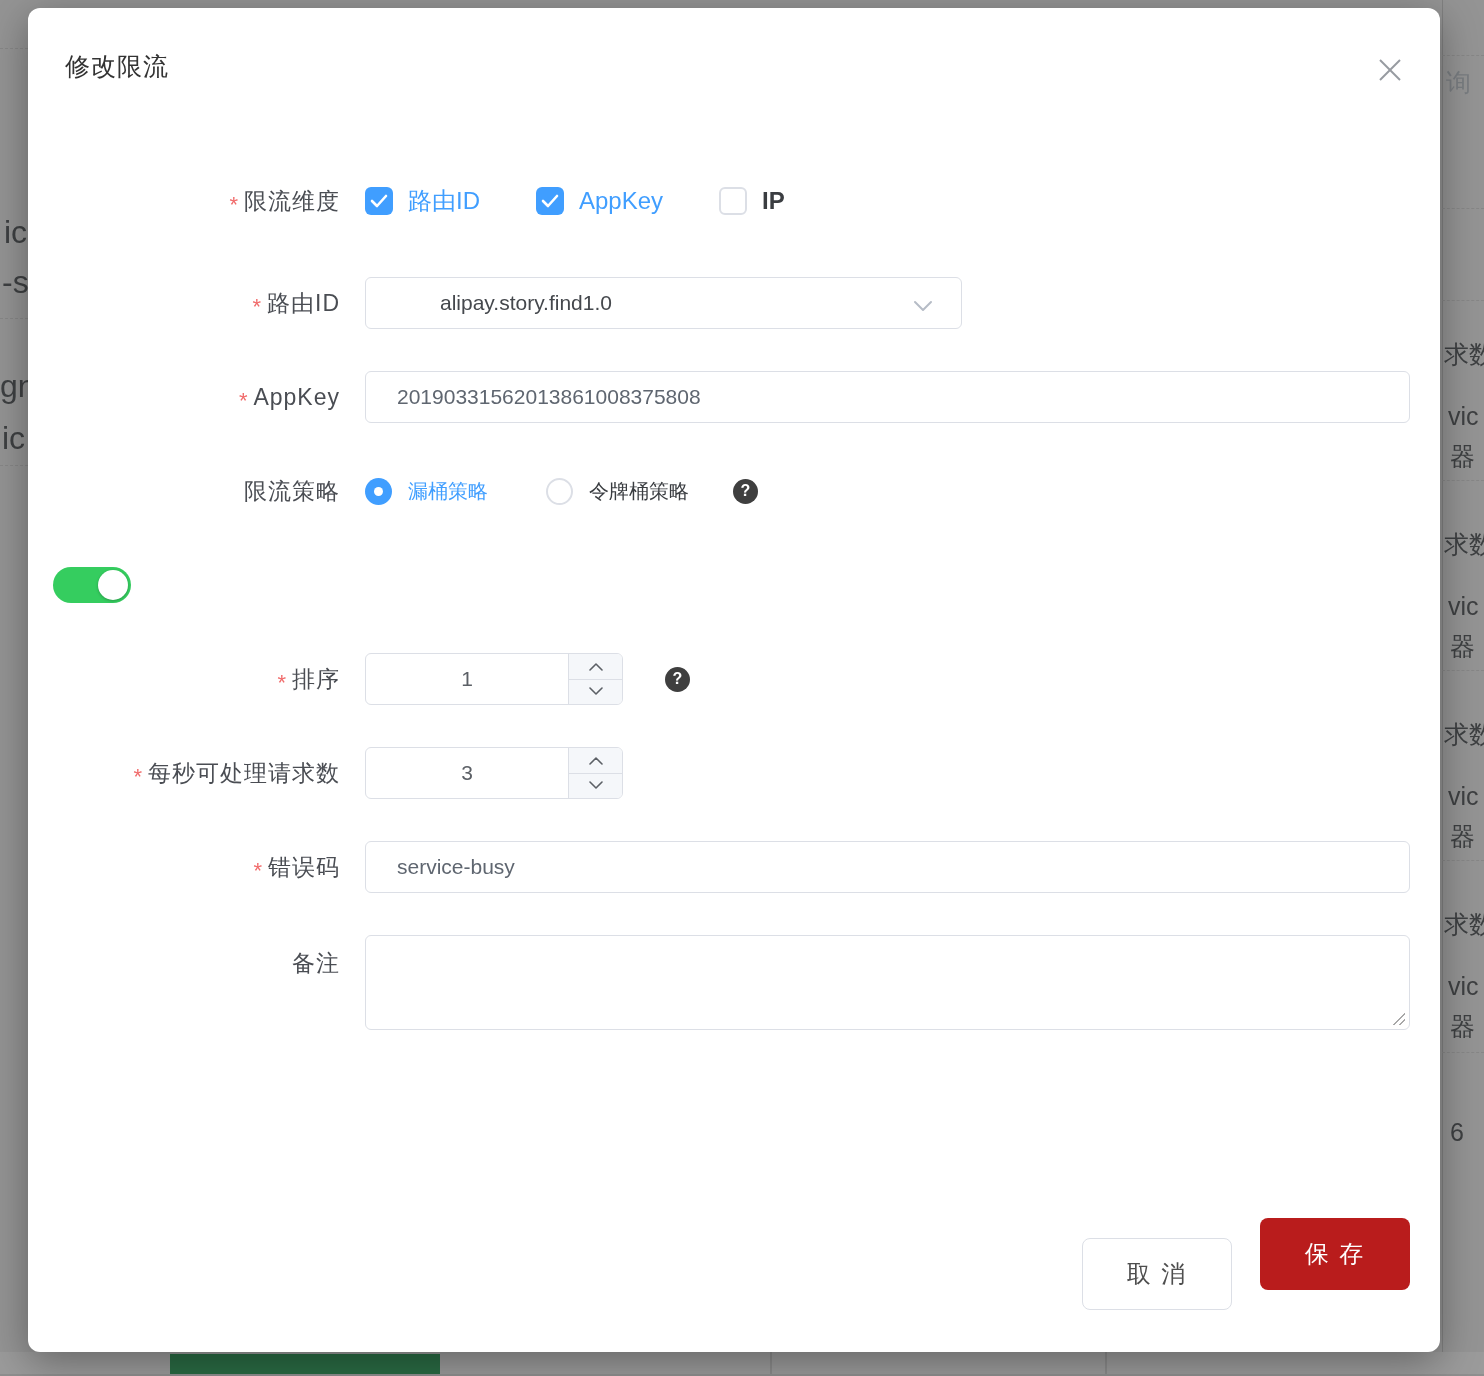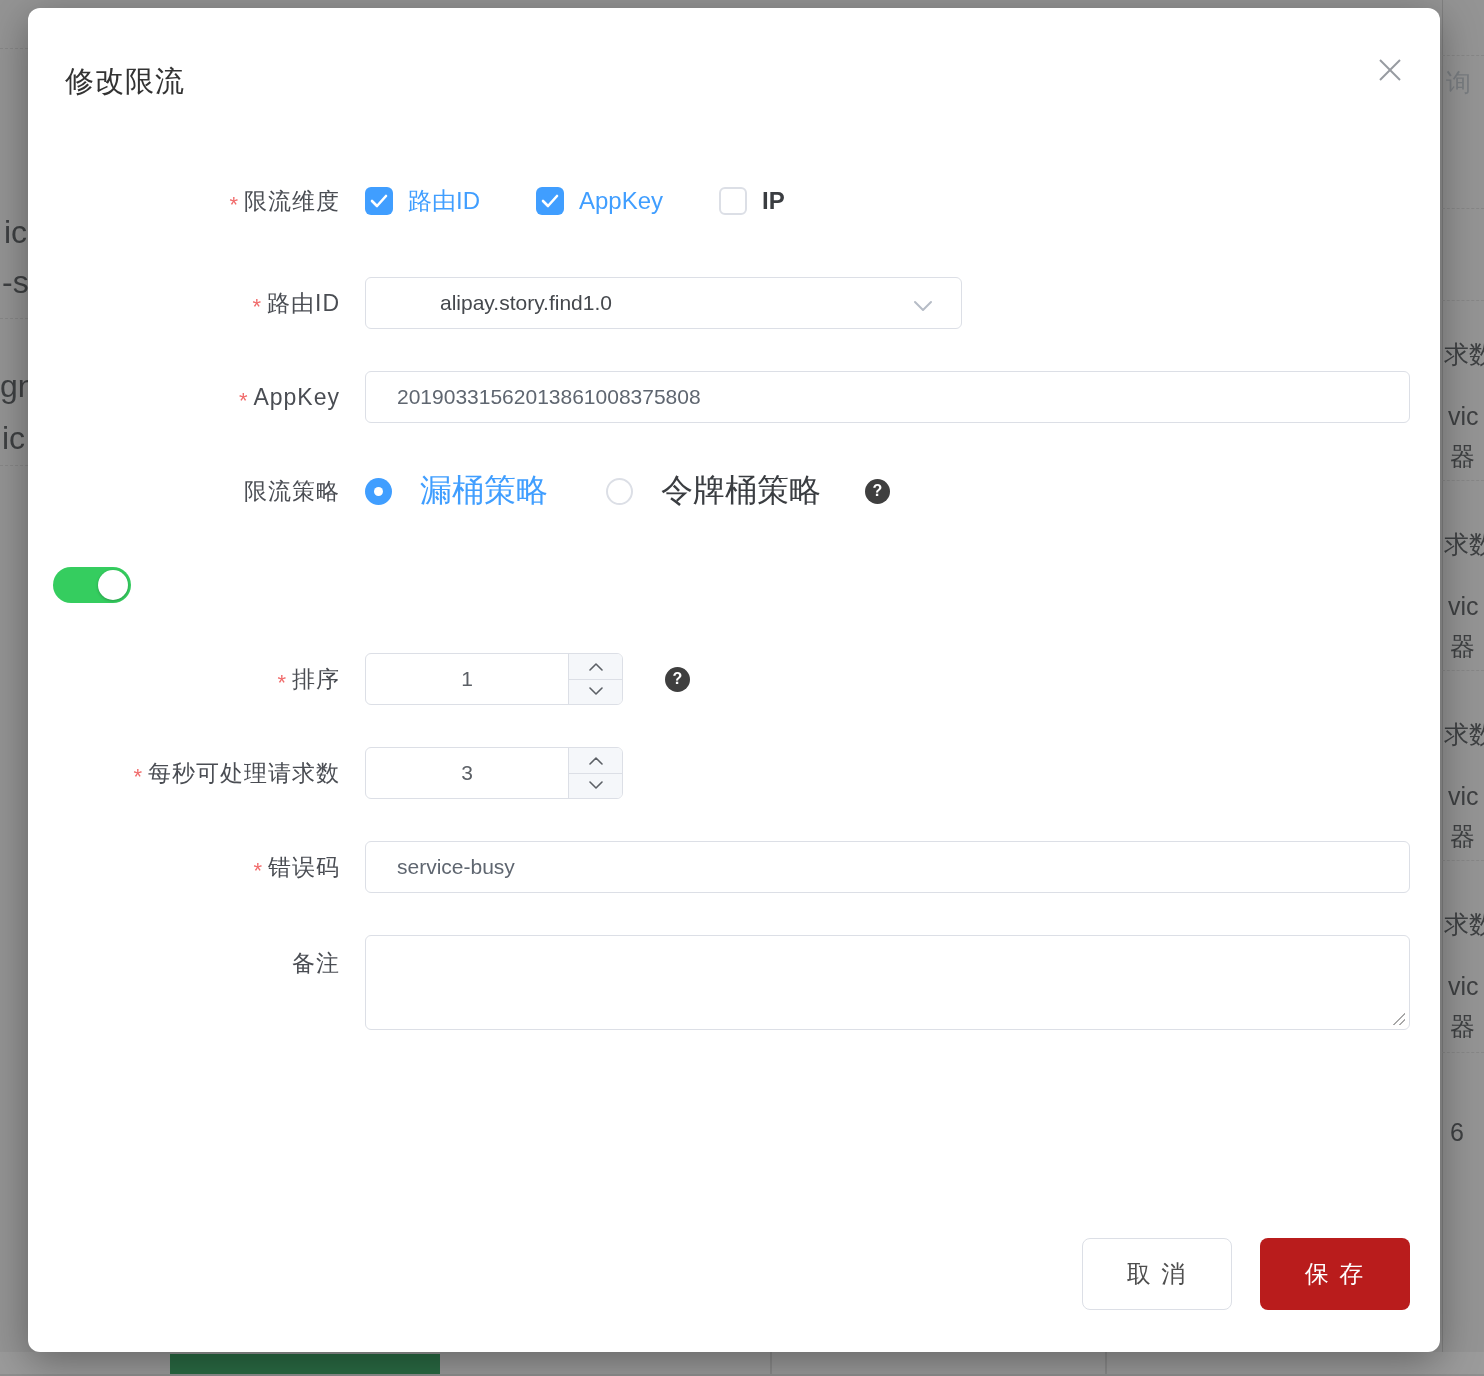--- a/index.html
+++ b/index.html
@@ -21,21 +21,21 @@
   .bottom-edge { position:absolute; left:0; top:1374px; width:1484px; height:2px; background:#8f8f8f; }
   .green-bar { position:absolute; left:170px; top:1354px; width:270px; height:22px; }
   .bstrip-div { position:absolute; top:1352px; width:2px; height:24px; background:#8b8b8b; }
 
   
   .modal {
     position:absolute; left:28px; top:8px; width:1412px; height:1344px;
     background:#ffffff; border-radius:12px;
     box-shadow:0 10px 40px rgba(0,0,0,.35);
   }
-  .modal-title { position:absolute; top:54px; left:37px; font-size:29px; color:#333; font-weight:500; letter-spacing:1px; }
+  .modal-title { position:absolute; top:42px; left:37px; font-size:25px; color:#333; font-weight:500; letter-spacing:1px; }
   .close-btn { position:absolute; top:46px; right:34px; width:32px; height:32px; cursor:pointer; display:flex; align-items:center; justify-content:center; }
 
   .form { position:absolute; top:167px; left:0; right:30px; }
   .row { display:flex; align-items:center; margin-bottom:42px; min-height:52px; }
   .row.first { margin-bottom:50px; }
   .lbl { width:312px; flex:none; text-align:right; font-size:23px; color:#4a4d53; font-weight:500; letter-spacing:1px;padding-left:40px; }
   .req { color:#f16c6c; margin-right:5px; font-size:22px; position:relative; top:3px; }
   .ctl { margin-left:25px; display:flex; align-items:center; flex:1; }
 
   
@@ -59,21 +59,21 @@
     padding:0 31px; font-size:21px; color:#5f6670; background:#fff; outline:none;
     font-family:"Liberation Sans", sans-serif;
   }
 
   
   .radio-item { display:flex; align-items:center; margin-right:58px; cursor:pointer; }
   .radio-outer { width:27px; height:27px; border-radius:50%; flex:none; display:flex; align-items:center; justify-content:center; }
   .radio-outer.sel { background:#409eff; }
   .radio-outer.unsel { background:#fff; border:2px solid #dcdfe6; }
   .radio-dot { width:9px; height:9px; border-radius:50%; background:#fff; }
-  .radio-text { margin-left:28px; font-size:32px; }
+  .radio-text { margin-left:16px; font-size:20px; }
   .radio-text.on { color:#409eff; }
   .radio-text.off { color:#3a3d41; }
 
   .help-icon {
     width:25px; height:25px; border-radius:50%; background:#3f3f3f; color:#fff;
     font-size:16px; font-weight:700; display:flex; align-items:center; justify-content:center;
     cursor:pointer; flex:none;
   }
 
   
@@ -99,21 +99,21 @@
   }
   .ta-grip {
     position:absolute; right:5px; bottom:5px; width:13px; height:13px; pointer-events:none;
     background:repeating-linear-gradient(-45deg, transparent 0 3px, #a8a8a8 3px 4.5px);
     clip-path:polygon(100% 0, 100% 100%, 0 100%);
   }
 
   
   .footer { position:absolute; right:30px; bottom:42px; display:flex; gap:28px; }
   .btn { height:72px; width:150px; border-radius:8px; font-size:24px; letter-spacing:2px; cursor:pointer; border:none; font-family:"Liberation Sans", sans-serif; }
-  .btn.cancel { background:#fff; border:1px solid #dcdfe6; color:#4e4e4e; }
+  .btn.cancel { background:#fff; border:1px solid #dcdfe6; color:#4e4e4e;margin-top:20px; }
   .btn.save { color:#fff; }
 </style>
 </head>
 <body>
 
 <div class="backdrop">
   <div class="bd-line" style="left:0;top:48px;width:28px;"></div>
   <div class="bd-line" style="left:0;top:318px;width:28px;"></div>
   <div class="bd-line" style="left:0;top:465px;width:28px;"></div>
 

